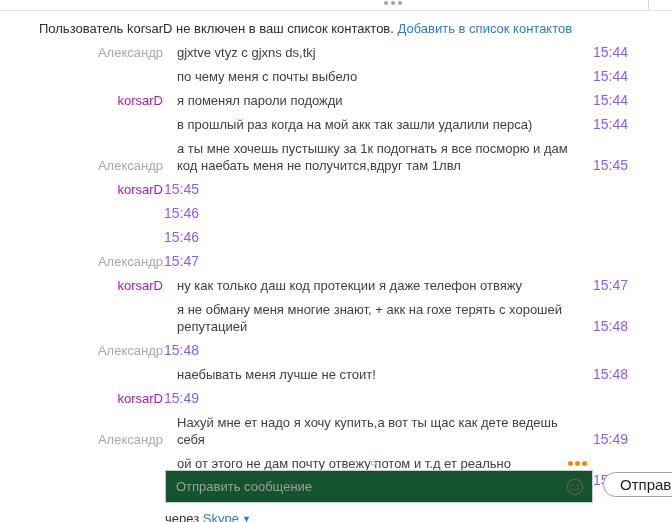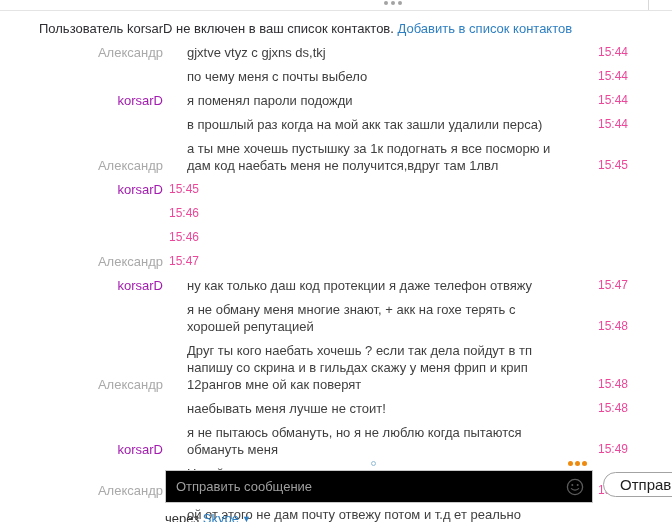--- a/index.html
+++ b/index.html
@@ -17,31 +17,31 @@
     position:absolute;left:0;right:0;top:21px;text-align:left;
     padding-left:39px;box-sizing:border-box;color:#2d2d32;line-height:16px;
   }
   .notice a{color:#2e7fc2;text-decoration:none;cursor:pointer;}
   
   .messages{position:absolute;left:0;right:0;top:44px;}
   .msg-row{display:flex;align-items:flex-end;margin-bottom:7px;padding-right:44px;}
   .sender{width:163px;flex:none;text-align:right;color:#a9a9a9;line-height:17px;
           overflow:hidden;white-space:nowrap;}
   .sender.blue{color:#a21caf;}
-  .text{flex:1;margin:0 24px;line-height:17px;color:#3f3f3f;white-space:pre-wrap;}
-  .time{flex:none;width:36px;text-align:right;color:#ec4899;font-size:12px;line-height:17px;}
+  .text{flex:1;margin:0 14px;line-height:17px;color:#3f3f3f;white-space:pre-wrap;}
+  .time{flex:none;width:36px;text-align:right;color:#8b5cf6;font-size:14px;line-height:17px;}
   
   .presence-dot{position:absolute;left:371px;top:461px;width:5px;height:5px;
     border:1px solid #8fbcd8;border-radius:50%;box-sizing:border-box;background:#fff;}
   .typing-dots{position:absolute;left:568px;top:461px;display:flex;gap:2px;}
   .typing-dots i{width:5px;height:5px;border-radius:50%;background:#ee8b0e;display:block;}
   
   .input-box{
     position:absolute;left:165px;top:470px;width:428px;height:33px;
-    border:1px solid #c9c9c9;box-sizing:border-box;background:#000000;cursor:text;
+    border:1px solid #c9c9c9;box-sizing:border-box;background:#14532d;cursor:text;
   }
   .placeholder{position:absolute;left:10px;top:7px;color:#9f9f9f;line-height:17px;}
   .smiley{position:absolute;right:8px;top:7px;width:18px;height:18px;cursor:pointer;}
   .send-btn{
     position:absolute;left:603px;top:472px;height:25px;padding:0 16px;
     border:1px solid #a3a3a3;border-radius:13px;background:#fff;color:#1f1f1f;
     font-family:"Liberation Sans",sans-serif;font-size:15px;line-height:23px;cursor:pointer;
   }
   
   .via{position:absolute;left:165px;top:511px;color:#333;}
@@ -112,31 +112,29 @@
         <div class="text">ну как только даш код протекции я даже телефон отвяжу</div>
         <div class="time">15:47</div>
       </div>
       <div class="msg-row">
         <div class="sender"></div>
         <div class="text">я не обману меня многие знают, + акк на гохе терять с хорошей репутацией</div>
         <div class="time">15:48</div>
       </div>
       <div class="msg-row">
         <div class="sender">Александр</div>
-        <div class="text">Друг ты кого наебать хочешь ? если так дела пойдут в тп напишу со скрина и в гильдах скажу у меня фрип и крип 12рангов мне ой как поверят</div>
         <div class="time">15:48</div>
       </div>
       <div class="msg-row">
         <div class="sender"></div>
         <div class="text">наебывать меня лучше не стоит!</div>
         <div class="time">15:48</div>
       </div>
       <div class="msg-row">
         <div class="sender blue">korsarD</div>
-        <div class="text">я не пытаюсь обмануть, но я не люблю когда пытаются обмануть меня</div>
         <div class="time">15:49</div>
       </div>
       <div class="msg-row">
         <div class="sender">Александр</div>
         <div class="text">Нахуй мне ет надо я хочу купить,а вот ты щас как дете ведешь себя</div>
         <div class="time">15:49</div>
       </div>
       <div class="msg-row">
         <div class="sender"></div>
         <div class="text">ой от этого не дам почту отвежу потом и т.д ет реально кидаловам попахивает</div>

